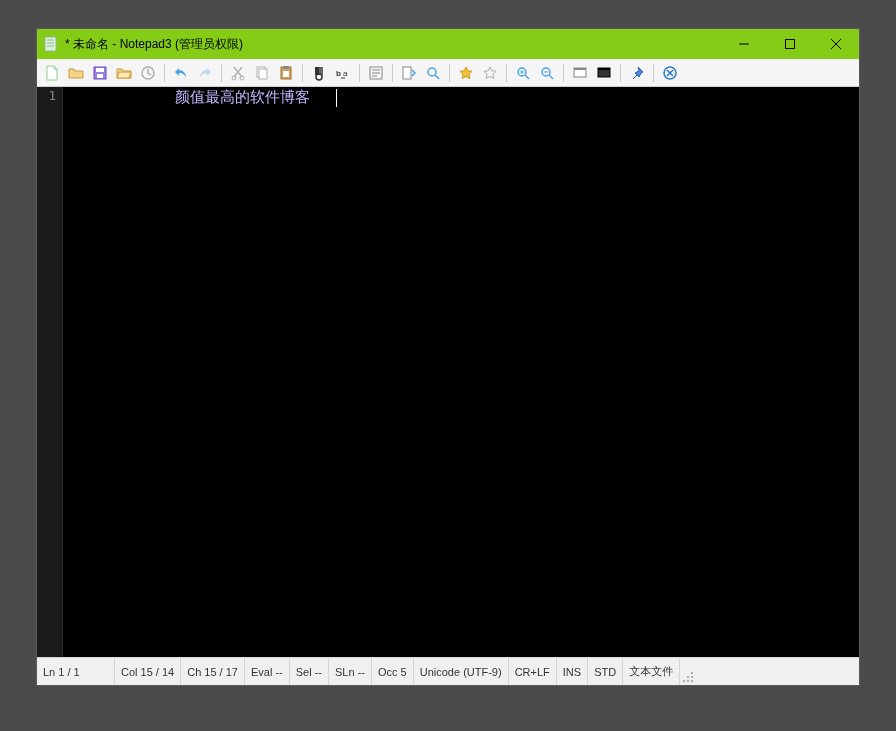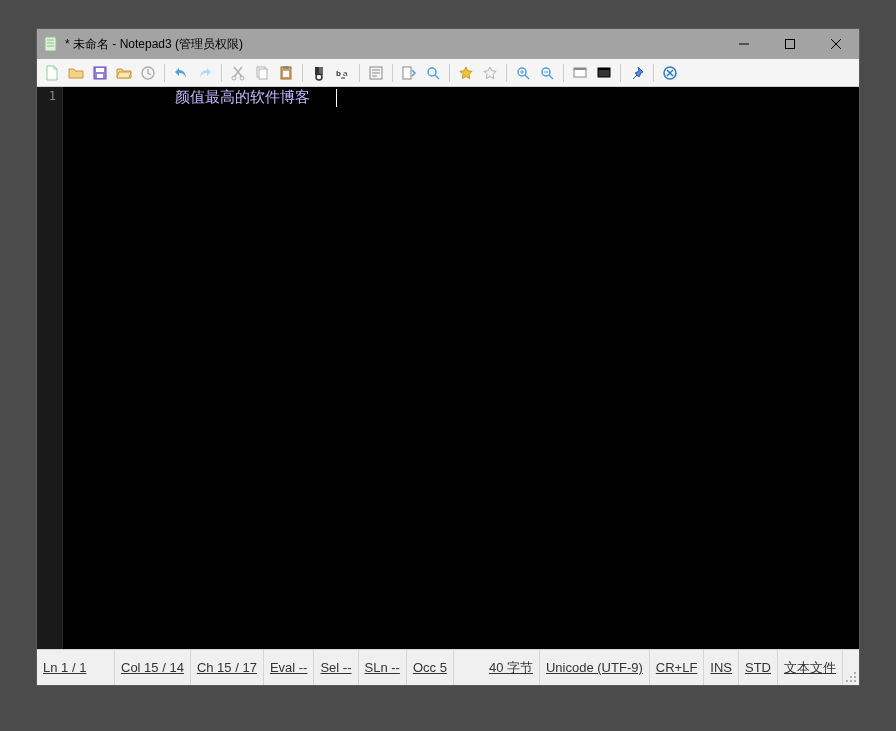--- a/index.html
+++ b/index.html
@@ -16,21 +16,21 @@
     position: absolute;
     left: 36px; top: 28px;
     width: 824px; height: 658px;
     background: #fff;
     border: 1px solid #5a5a5a;
     display: flex;
     flex-direction: column;
   }
   .titlebar {
     height: 30px;
-    background: #a3a3a3;
+    background: #84cc16;
     display: flex;
     align-items: center;
     padding-left: 6px;
   }
   .titlebar .app-icon {
     width: 16px; height: 16px;
     margin-right: 6px;
     display: flex; align-items: center; justify-content: center;
   }
   .titlebar .title-text {
@@ -115,28 +115,27 @@
     top: 2px;
     left: 259px;
     width: 1px;
     height: 18px;
     background: #fff;
     animation: blink 1s steps(1) infinite;
   }
   @keyframes blink { 50% { opacity: 0; } }
 
   .statusbar {
-    height: 36px;
+    height: 28px;
     background: #f0f0f0;
     border-top: 1px solid #d5d5d5;
     display: flex;
     align-items: stretch;
-    font-size: 13px;
+    font-size: 11px;
     color: #333;
-    text-decoration: underline;
   }
   .sb-cell {
     display: flex;
     align-items: center;
     padding: 0 6px;
     border-right: 1px solid #d5d5d5;
     white-space: nowrap;
   }
   .sb-cell:last-child { border-right: none; }
   .sb-grip {
@@ -348,21 +347,20 @@
   </div>
 
   <div class="statusbar">
     <div class="sb-cell" style="min-width:78px">Ln  1 / 1</div>
     <div class="sb-cell">Col  15 / 14</div>
     <div class="sb-cell">Ch  15 / 17</div>
     <div class="sb-cell">Eval  --</div>
     <div class="sb-cell">Sel  --</div>
     <div class="sb-cell">SLn  --</div>
     <div class="sb-cell">Occ  5</div>
-    <div class="sb-cell" style="flex:1;justify-content:flex-end">40 字节</div>
     <div class="sb-cell">Unicode (UTF-9)</div>
     <div class="sb-cell">CR+LF</div>
     <div class="sb-cell">INS</div>
     <div class="sb-cell">STD</div>
     <div class="sb-cell">文本文件</div>
     <div class="sb-grip">
       <svg width="12" height="12" viewBox="0 0 12 12">
         <circle cx="10" cy="2" r="1" fill="#999"></circle>
         <circle cx="6" cy="6" r="1" fill="#999"></circle>
           <circle cx="10" cy="6" r="1" fill="#999"></circle>

